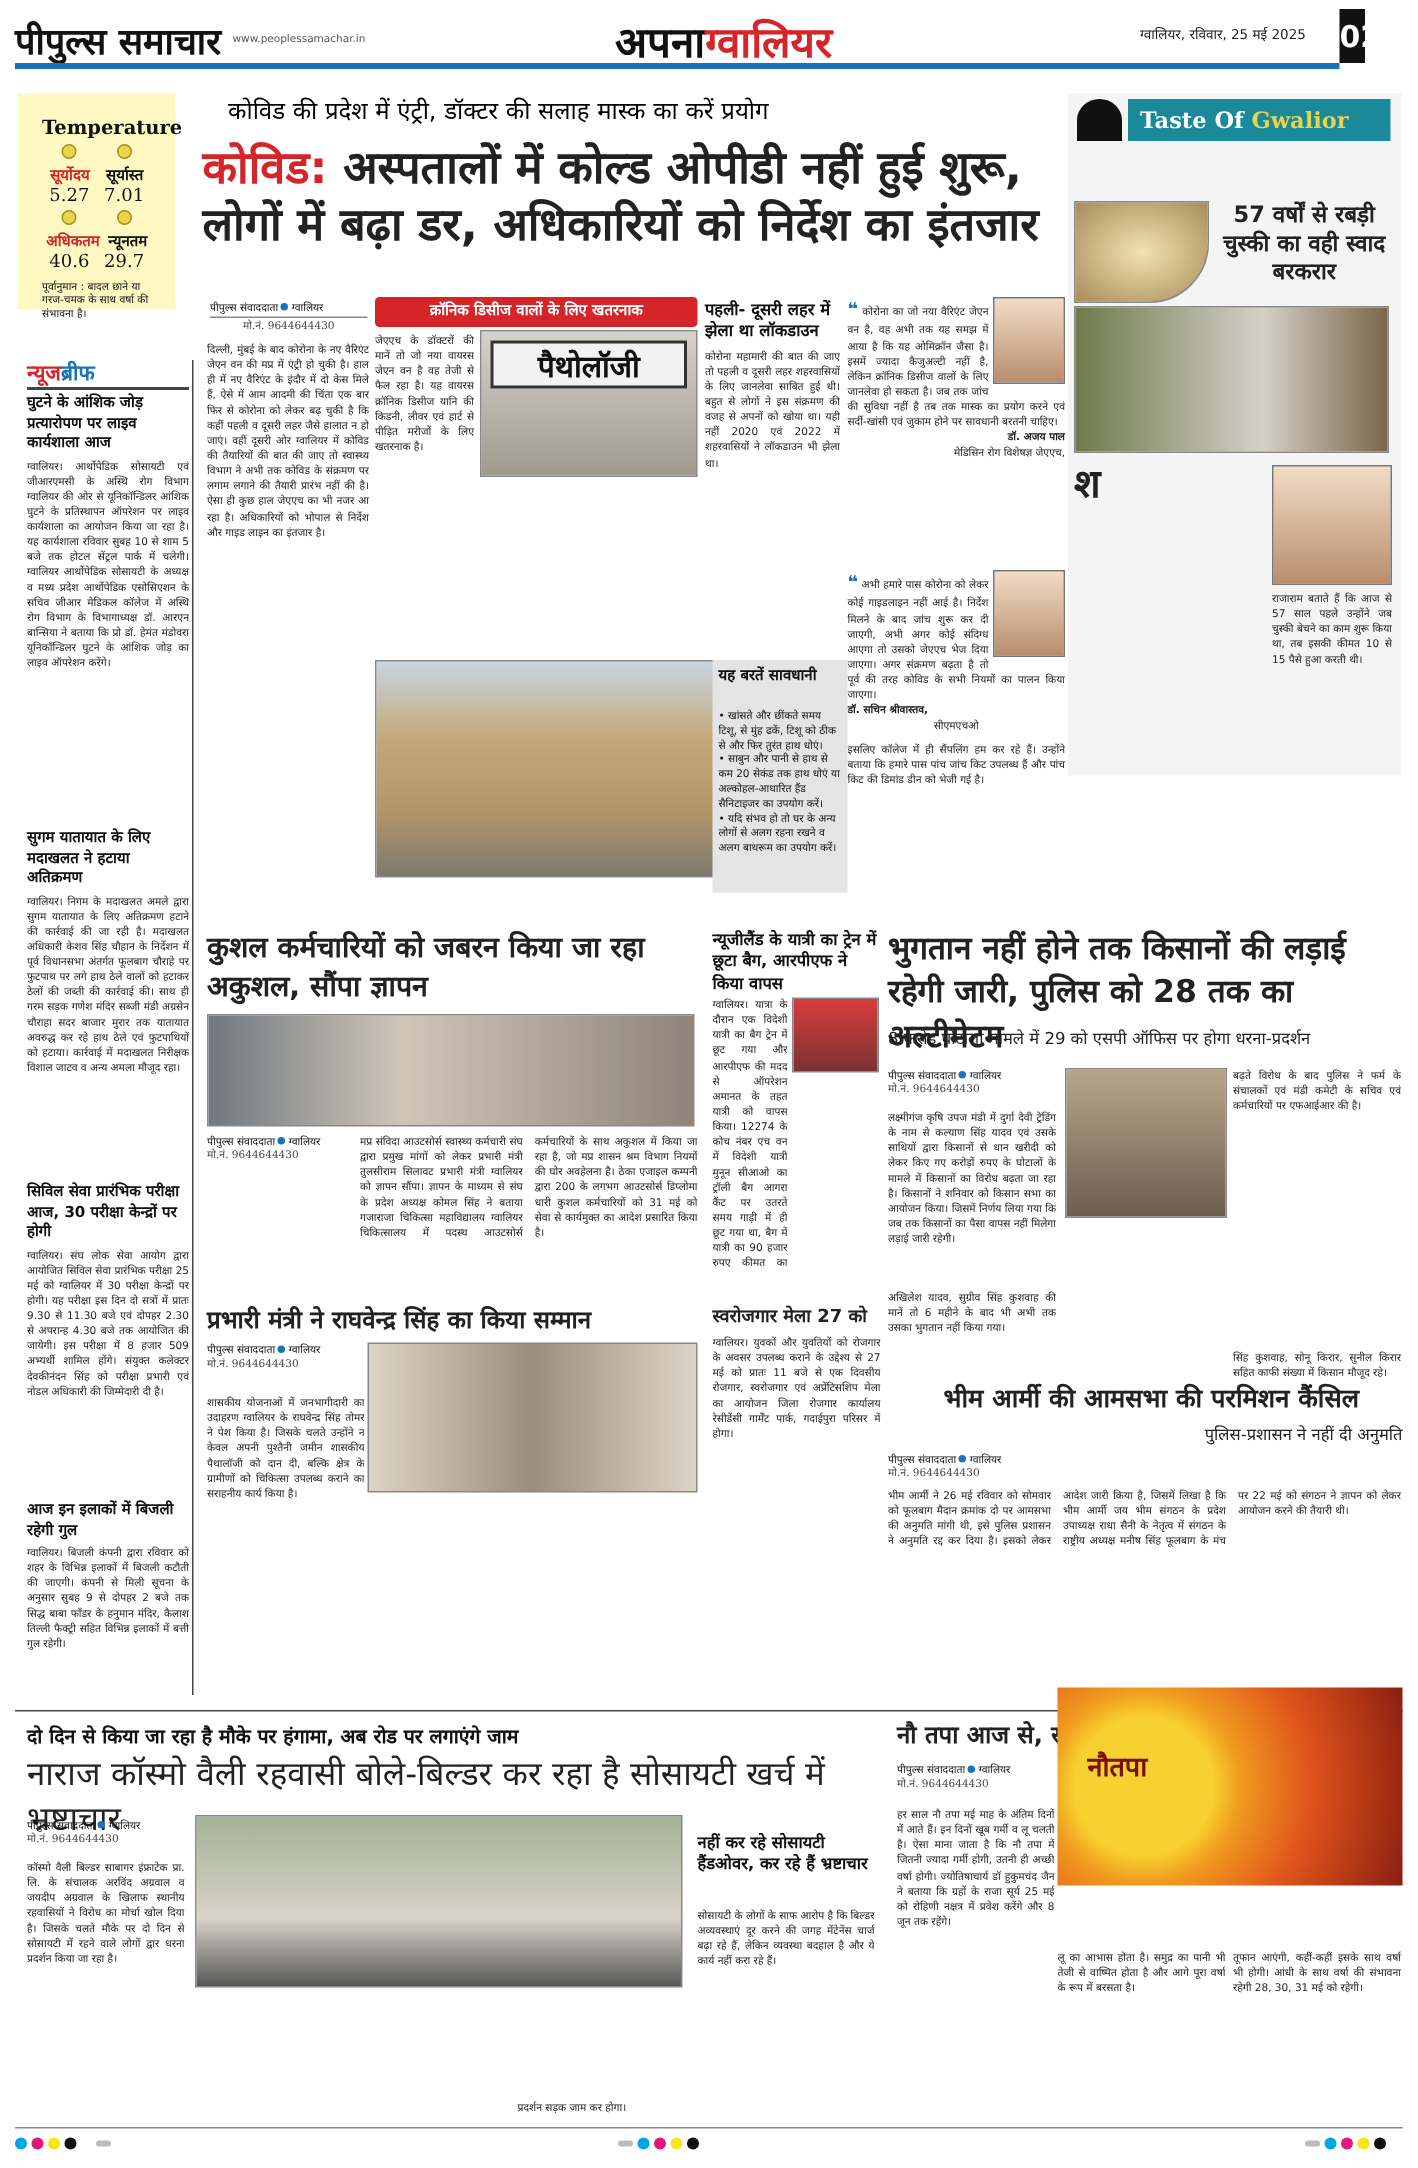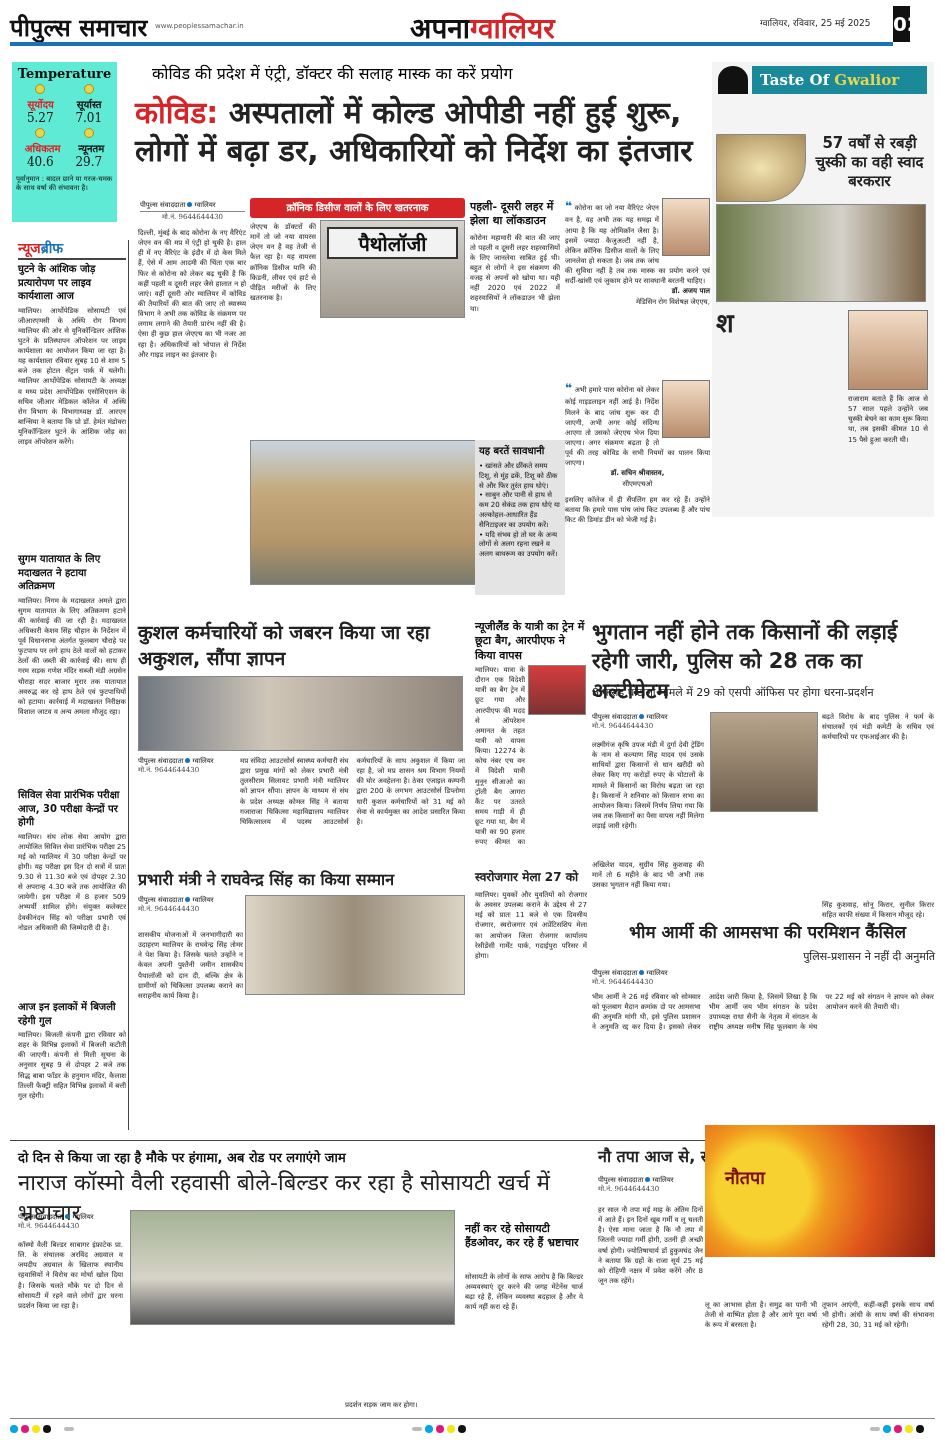--- a/index.html
+++ b/index.html
@@ -7,21 +7,21 @@
 .abs{position:absolute}
 .brand{left:10px;top:10px;font-family:"DejaVu Serif",serif;font-weight:bold;font-size:24px;color:#111}
 .brand-url{left:90px;top:27px;font-size:7px;color:#555}
 .brand-tag{left:20px;top:6px;font-size:4px;color:#555}
 .section-title{left:410px;top:8px;font-weight:bold;font-size:28px;color:#111;font-family:"DejaVu Serif",serif}
 .section-title .red{color:#d62528}
 .dateline{left:760px;top:16px;font-size:9px;color:#222}
 .page-no{left:893px;top:6px;width:17px;height:36px;background:#111;color:#fff;font-weight:bold;font-size:20px;text-align:center;line-height:36px}
 .blue-rule{left:10px;top:42px;width:883px;height:4px;background:#1a73b8}
 
-.temp-box{left:12px;top:62px;width:105px;height:160px;background:#5eead4;padding:4px}
+.temp-box{left:12px;top:62px;width:105px;height:144px;background:#fef9c3;padding:16px}
 .temp-title{font-family:"DejaVu Serif",serif;font-weight:bold;font-size:13px;text-align:center}
 .sun{width:10px;height:10px;border-radius:50%;background:#e8d44d;border:1px solid #a98d18;display:inline-block}
 .temp-row{display:flex;justify-content:space-around;margin-top:3px;font-size:10px;text-align:center}
 .temp-row .lbl-red{color:#d62528;font-weight:bold}
 .temp-row .lbl{font-weight:bold}
 .temp-val{display:flex;justify-content:space-around;font-family:"DejaVu Serif",serif;font-size:12px}
 .forecast{font-size:7px;margin-top:6px;line-height:1.3}
 
 .newsbrief{left:18px;top:238px;font-weight:bold;font-size:14px}
 .newsbrief .a{color:#d62528}.newsbrief .b{color:#1a73b8}
@@ -35,21 +35,21 @@
 .byline{font-size:7px;color:#111}
 .byline-dot{display:inline-block;width:5px;height:5px;background:#1a73b8;border-radius:50%;margin:0 2px}
 .mobile{font-size:7px;color:#444;font-family:"DejaVu Serif",serif}
 .red-banner{left:250px;top:198px;width:215px;height:20px;background:#d62528;color:#fff;font-size:10px;font-weight:bold;text-align:center;line-height:20px;border-radius:3px}
 .photo{background:#b9b4a8;border:1px solid #888}
 .patho-img{left:320px;top:220px;width:145px;height:98px;background:linear-gradient(#d5d2cc,#a09a8e)}
 .patho-sign{position:absolute;left:6px;top:6px;right:6px;height:32px;background:#f2f2f2;border:2px solid #333;font-weight:bold;font-size:20px;text-align:center;color:#111;line-height:30px}
 .hospital-img{left:250px;top:440px;width:310px;height:145px;background:linear-gradient(#c8d4e0 0%,#c4a97c 35%,#b39569 70%,#7a7a6e 100%)}
 .subhead{font-weight:bold;font-size:11px;line-height:1.3}
 .sawdhani{left:475px;top:440px;width:90px;height:155px;background:#e4e4e4;padding:4px;font-size:7px;line-height:1.4}
-.sawdhani h4{font-size:10px;margin-bottom:4px}
+.sawdhani h4{font-size:10px;margin-bottom:15px}
 .quote-mark{color:#1a73b8;font-weight:bold;font-size:12px}
 .portrait{background:linear-gradient(#f2dcc5,#b98d6c);border:1px solid #777}
 
 .taste{left:712px;top:62px;width:222px;height:455px;background:#f4f4f4}
 .taste-banner{position:absolute;left:40px;top:4px;width:175px;height:28px;background:#1a8a9a;color:#fff;font-family:"DejaVu Serif",serif;font-weight:bold;font-size:15px;line-height:28px;padding-left:8px}
 .taste-banner .y{color:#e8d44d}
 .dish-row{position:absolute;left:6px;top:40px;width:210px;height:28px;display:flex;font-size:8px;align-items:center;text-align:center}
 .dish-row .red{color:#d62528;font-weight:bold;font-size:11px}
 .taste-head{position:absolute;left:100px;top:72px;width:115px;font-weight:bold;font-size:15px;line-height:1.25;text-align:center;color:#222}
 .dropcap{font-weight:bold;font-size:26px;float:left;line-height:1;margin-right:3px}
@@ -140,21 +140,21 @@
 </div>
 <div class="abs" style="left:565px;top:198px;width:145px">
   <div class="portrait" style="float:right;width:48px;height:58px;margin-left:3px"></div>
   <div class="body-text"><span class="quote-mark">❝</span> <span>कोरोना का जो नया वैरिएंट जेएन वन है, वह अभी तक यह समझ में आया है कि यह ओमिक्रॉन जैसा है। इसमें ज्यादा कैजुअल्टी नहीं है, लेकिन क्रॉनिक डिसीज वालों के लिए जानलेवा हो सकता है। जब तक जांच की सुविधा नहीं है तब तक मास्क का प्रयोग करने एवं सर्दी-खांसी एवं जुकाम होने पर सावधानी बरतनी चाहिए।</span></div>
   <div class="body-text" style="text-align:right;font-weight:bold">डॉ. अजय पाल</div>
   <div class="body-text" style="text-align:right">मेडिसिन रोग विशेषज्ञ जेएएच,</div>
 </div>
 <div class="abs" style="left:565px;top:380px;width:145px">
   <div class="portrait" style="float:right;width:48px;height:58px;margin-left:3px"></div>
   <div class="body-text"><span class="quote-mark">❝</span> <span>अभी हमारे पास कोरोना को लेकर कोई गाइडलाइन नहीं आई है। निर्देश मिलने के बाद जांच शुरू कर दी जाएगी, अभी अगर कोई संदिग्ध आएगा तो उसको जेएएच भेज दिया जाएगा। अगर संक्रमण बढ़ता है तो पूर्व की तरह कोविड के सभी नियमों का पालन किया जाएगा।</span></div>
-  <div class="body-text" style="text-align:center;font-weight:bold">डॉ. सचिन श्रीवास्तव,</div>
+  <div class="body-text" style="text-align:left;font-weight:bold">डॉ. सचिन श्रीवास्तव,</div>
   <div class="body-text" style="text-align:center">सीएमएचओ</div>
   <div class="body-text" style="margin-top:6px">इसलिए कॉलेज में ही सैंपलिंग हम कर रहे हैं। उन्होंने बताया कि हमारे पास पांच जांच किट उपलब्ध हैं और पांच किट की डिमांड डीन को भेजी गई है।</div>
 </div>
 <div class="abs photo hospital-img"></div>
 <div class="abs sawdhani">
   <h4>यह बरतें सावधानी</h4>
   <div>• <span>खांसते और छींकते समय टिशू, से मुंह ढकें, टिशू को ठीक से और फिर तुरंत हाथ धोएं।</span></div>
   <div>• <span>साबुन और पानी से हाथ से कम 20 सेकंड तक हाथ धोएं या अल्कोहल-आधारित हैंड सैनिटाइजर का उपयोग करें।</span></div>
   <div>• <span>यदि संभव हो तो घर के अन्य लोगों से अलग रहना रखने व अलग बाथरूम का उपयोग करें।</span></div>
 </div>

